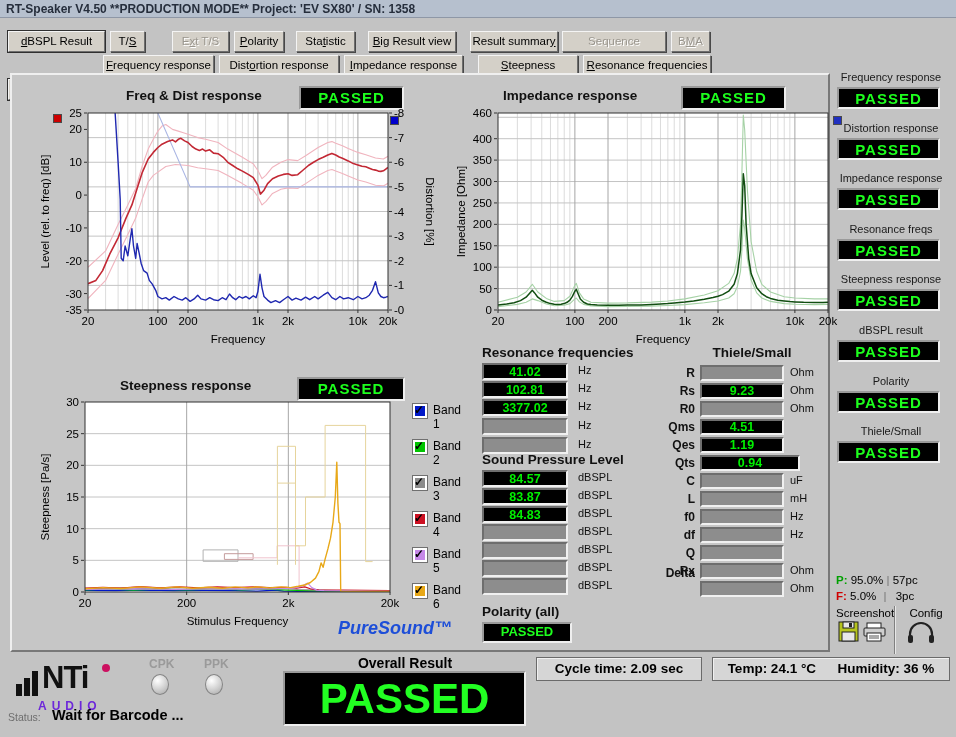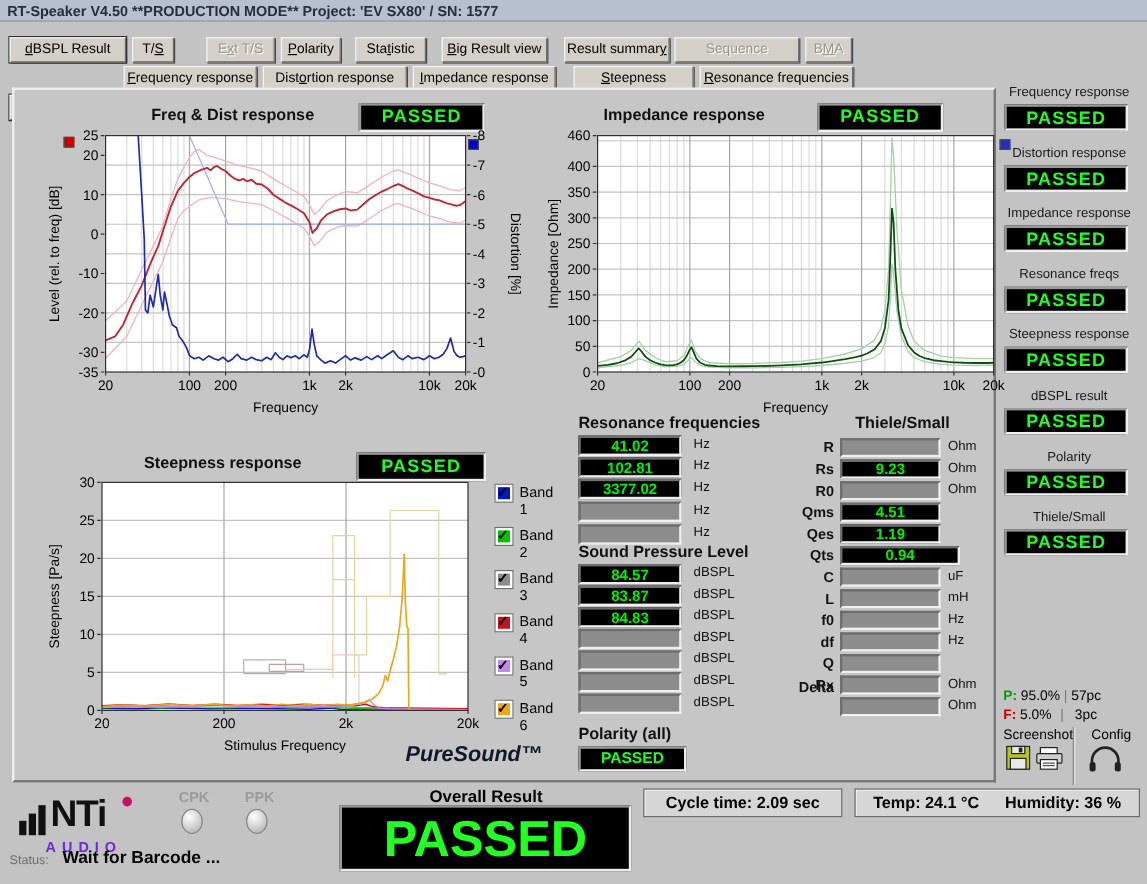--- a/index.html
+++ b/index.html
@@ -49,21 +49,21 @@
   .gray-label{font-size:12px;color:#9a9a9a;font-weight:bold;}
   #overall-badge{background:#000;color:#22ff22;font-size:42px;font-weight:bold;text-align:center;
     border-top:2px solid #9a9a9a;border-left:2px solid #9a9a9a;
     border-bottom:2px solid #efefef;border-right:2px solid #efefef;box-sizing:border-box;}
   svg{position:absolute;}
   svg text{font-family:"Liberation Sans",sans-serif;}
 </style>
 </head>
 <body>
 
-<div class="abs" id="titlebar">RT-Speaker V4.50 **PRODUCTION MODE**   Project: 'EV SX80' / SN: 1577</div>
+<div class="abs" id="titlebar">RT-Speaker V4.50 **PRODUCTION MODE**   Project: 'EV SX80' / SN: 1358</div>
 
 <div class="abs btn active" style="left:8px;top:31px;width:97px;"><u>d</u>BSPL Result</div>
 <div class="abs btn" style="left:110px;top:31px;width:35px;">T/<u>S</u></div>
 <div class="abs btn disabled" style="left:172px;top:31px;width:57px;">E<u>x</u>t T/S</div>
 <div class="abs btn" style="left:234px;top:31px;width:50px;"><u>P</u>olarity</div>
 <div class="abs btn" style="left:296px;top:31px;width:59px;">Sta<u>t</u>istic</div>
 <div class="abs btn" style="left:368px;top:31px;width:88px;"><u>B</u>ig Result view</div>
 <div class="abs btn" style="left:470px;top:31px;width:88px;">Result summar<u>y</u></div>
 <div class="abs btn disabled" style="left:562px;top:31px;width:104px;">Sequence summary</div>
 <div class="abs btn disabled" style="left:671px;top:31px;width:39px;">B<u>M</u>A</div>
@@ -364,21 +364,21 @@
   <div class="abs leg-label" style="left:21px;top:0;">Band 5</div>
 </div>
 <div class="abs" style="left:412px;top:583px;">
   <div class="leg-box">
       <div class="leg-fill" style="background-color: rgb(232, 168, 24);"></div>
       <div class="leg-check">✓</div>
     </div>
   <div class="abs leg-label" style="left:21px;top:0;">Band 6</div>
 </div>
 
-<div class="abs" style="left:338px;top:618px;font-size:18px;font-weight:bold;font-style:italic;color:#0f172a;">PureSound™</div>
+<div class="abs" style="left:338px;top:618px;font-size:18px;font-weight:bold;font-style:italic;color:#1d4ed8;">PureSound™</div>
 
 <div class="abs sec-title" style="left:482px;top:345px;">Resonance frequencies</div>
 <div class="abs val" style="left:482px;top:363px;">41.02</div>
 <div class="abs unit" style="left:578px;top:364px;">Hz</div>
 <div class="abs val" style="left:482px;top:381px;">102.81</div>
 <div class="abs unit" style="left:578px;top:382px;">Hz</div>
 <div class="abs val" style="left:482px;top:399px;">3377.02</div>
 <div class="abs unit" style="left:578px;top:400px;">Hz</div>
 <div class="abs val empty" style="left:482px;top:418px;"></div>
 <div class="abs unit" style="left:578px;top:419px;">Hz</div>

